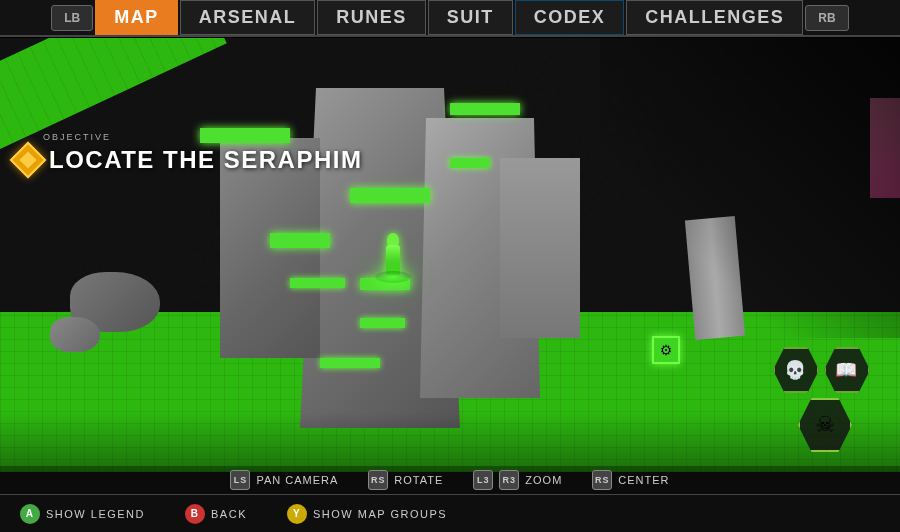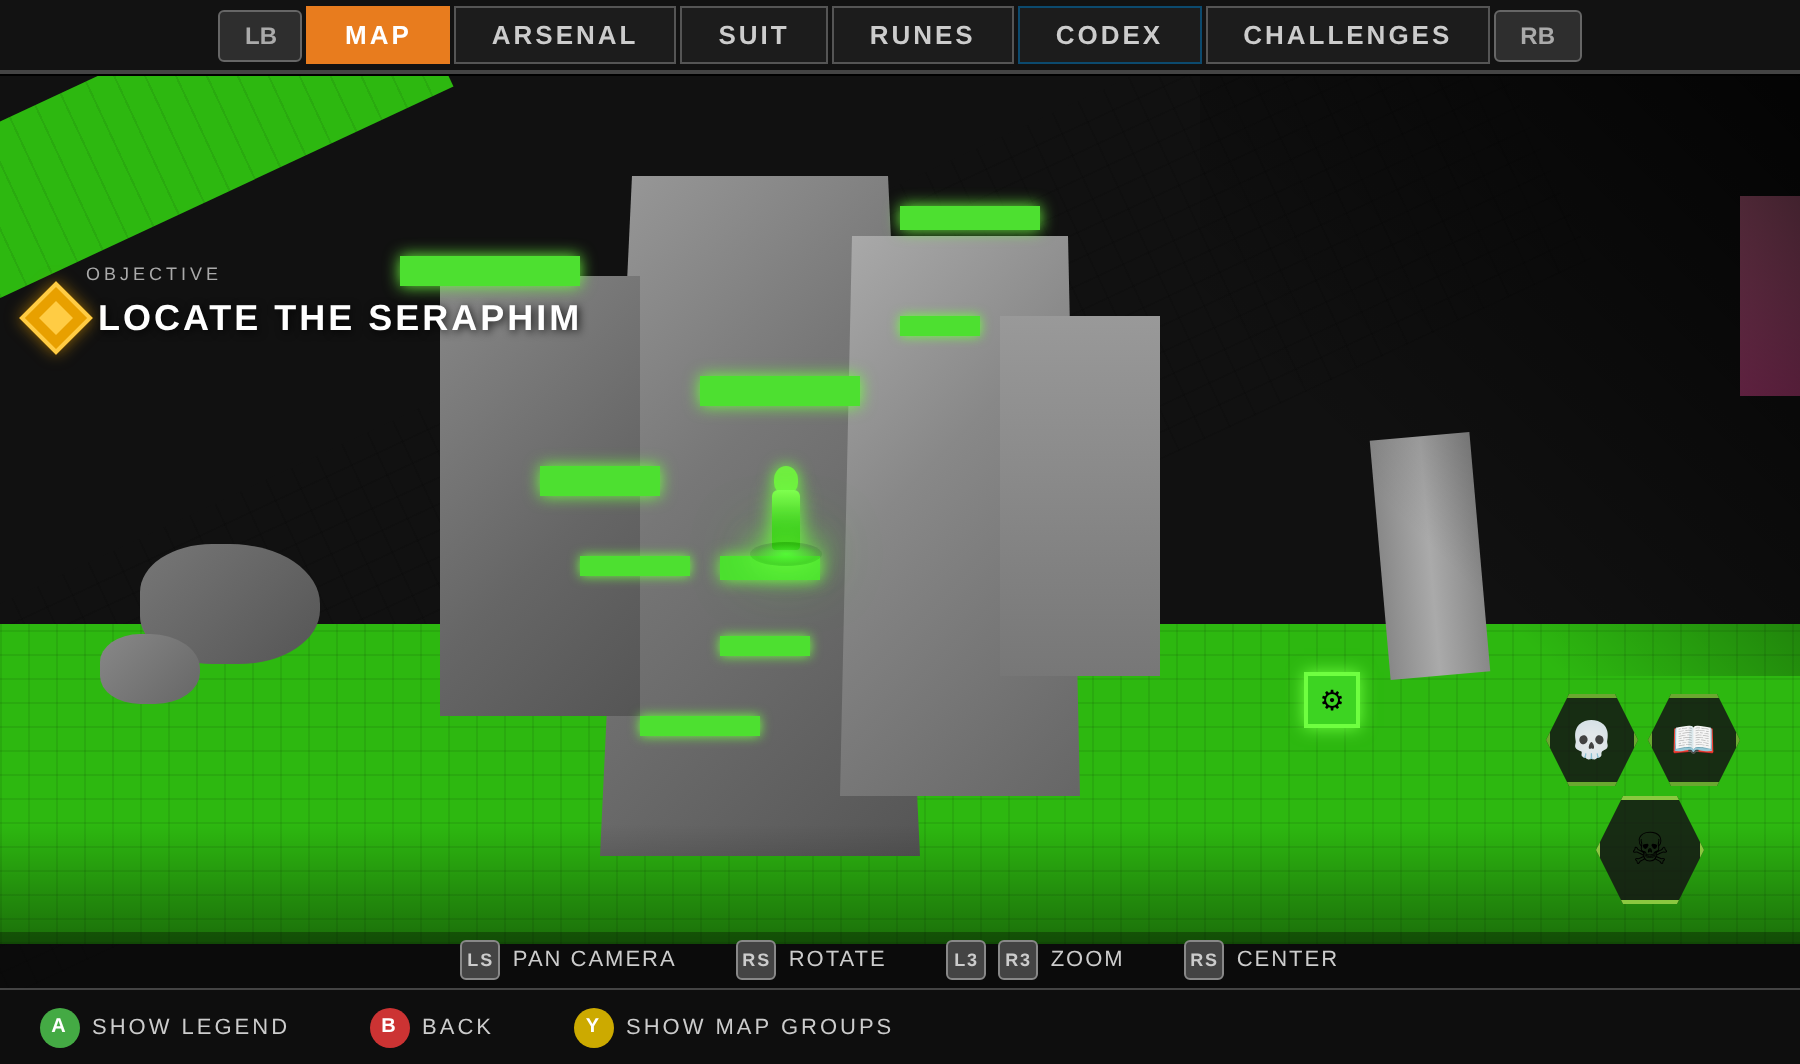--- a/index.html
+++ b/index.html
@@ -21,21 +21,21 @@
       background: rgba(20,20,20,0.92);
       display: flex;
       align-items: center;
       justify-content: center;
       gap: 2px;
       z-index: 100;
       border-bottom: 2px solid #444;
     }
     .nav-tab {
       padding: 6px 18px;
-      font-size: 13px;
+      font-size: 18px;
       font-weight: bold;
       letter-spacing: 1.5px;
       color: #ccc;
       border: 1px solid #555;
       background: rgba(30,30,30,0.9);
       cursor: pointer;
       text-transform: uppercase;
     }
     .nav-tab.active {
       background: #e87c1e;
@@ -315,21 +315,21 @@
     .obj-diamond-inner {
       width: 12px;
       height: 12px;
       background: #ffcc44;
       transform: rotate(0deg);
       position: absolute;
       top: 5px;
       left: 5px;
     }
     .obj-text {
-      font-size: 18px;
+      font-size: 24px;
       font-weight: bold;
       color: #fff;
       text-transform: uppercase;
       letter-spacing: 1.5px;
       text-shadow: 1px 1px 4px rgba(0,0,0,0.8);
     }
 
     
     #bottom-controls {
       position: absolute;
@@ -464,22 +464,22 @@
       pointer-events: none;
     }
   </style>
 </head>
 <body>
 
 <div id="top-nav">
   <div class="nav-bumper">LB</div>
   <div class="nav-tab active">MAP</div>
   <div class="nav-tab">ARSENAL</div>
+  <div class="nav-tab">RUNES</div>
   <div class="nav-tab">SUIT</div>
-  <div class="nav-tab">RUNES</div>
   <div class="nav-tab codex-tab">CODEX</div>
   <div class="nav-tab">CHALLENGES</div>
   <div class="nav-bumper">RB</div>
 </div>
 
 <div id="map-area">
 
   <div style="position:absolute;top:0;left:0;right:0;bottom:0;background:#111;"></div>
 
   <div class="strip-topleft"></div>

